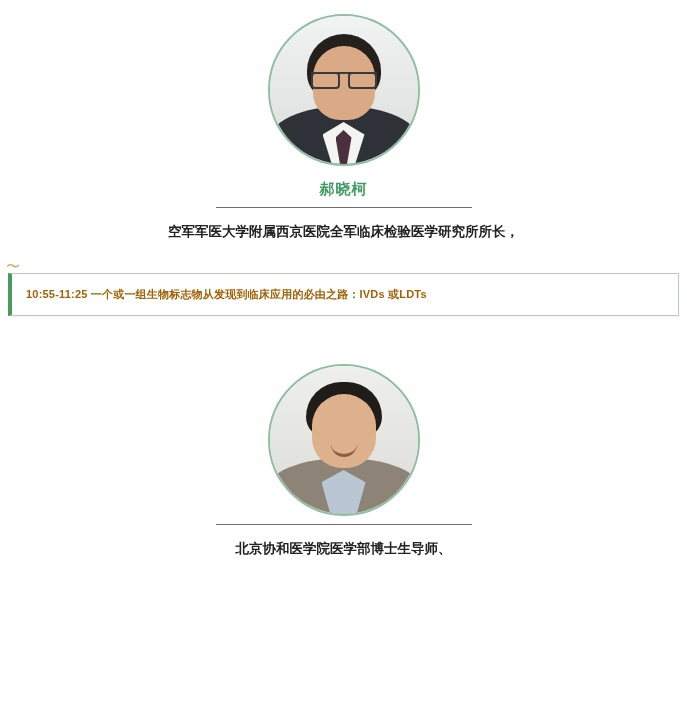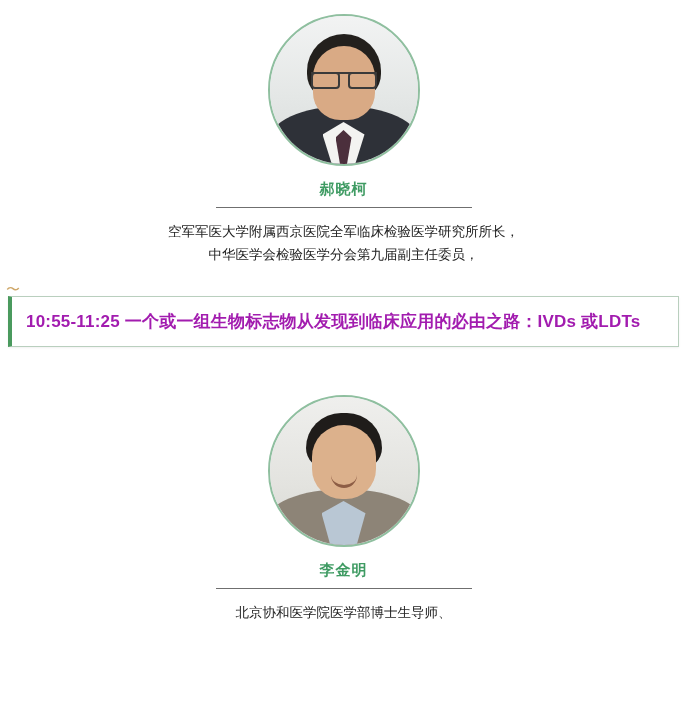--- a/index.html
+++ b/index.html
@@ -184,40 +184,41 @@
     height: 1px;
     margin: 8px auto 0;
     background: #6f6f6f;
   }
 
   .bio {
     margin-top: 12px;
     font-size: 13.5px;
     line-height: 23px;
     color: #222;
+    font-weight: bold;
   }
   .bio div { white-space: nowrap; }
 
   
   .session {
     position: relative;
     margin: 0 8px;
   }
   .session-bar {
     position: relative;
     border: 1px solid #b9cfbe;
     border-left: 4px solid #4a9a5e;
     background: #ffffff;
     padding: 13px 14px;
     box-shadow: 0 1px 2px rgba(0,0,0,0.06);
   }
   .session-title {
-    font-size: 17px;
+    font-size: 11px;
     font-weight: bold;
-    color: #a21caf;
+    color: #a16207;
     letter-spacing: 0.2px;
   }
   .session-deco {
     position: absolute;
     left: -2px;
     top: -14px;
     color: #cfa86a;
     font-size: 14px;
     line-height: 1;
   }
@@ -239,21 +240,20 @@
         <div class="hair"></div>
         <div class="face"></div>
         <div class="glasses"></div>
       </div>
     </div>
   </div>
   <div class="name">郝晓柯</div>
   <div class="rule"></div>
   <div class="bio">
     <div>空军军医大学附属西京医院全军临床检验医学研究所所长，</div>
-    <div>中华医学会检验医学分会第九届副主任委员，</div>
   </div>
 </div>
 
 <div class="session" style="margin-top:30px;">
   <div class="session-deco">〜</div>
   <div class="session-bar">
     <div class="session-title">10:55-11:25  一个或一组生物标志物从发现到临床应用的必由之路：IVDs 或LDTs</div>
   </div>
 </div>
 
@@ -262,18 +262,17 @@
     <div class="avatar">
       <div class="photo2">
         <div class="jacket"></div>
         <div class="shirt"></div>
         <div class="hair"></div>
         <div class="face"></div>
         <div class="smile"></div>
       </div>
     </div>
   </div>
-  <div class="name">李金明</div>
   <div class="rule"></div>
   <div class="bio">
     <div>北京协和医学院医学部博士生导师、</div>
   </div>
 </div>
 
 </body></html>

